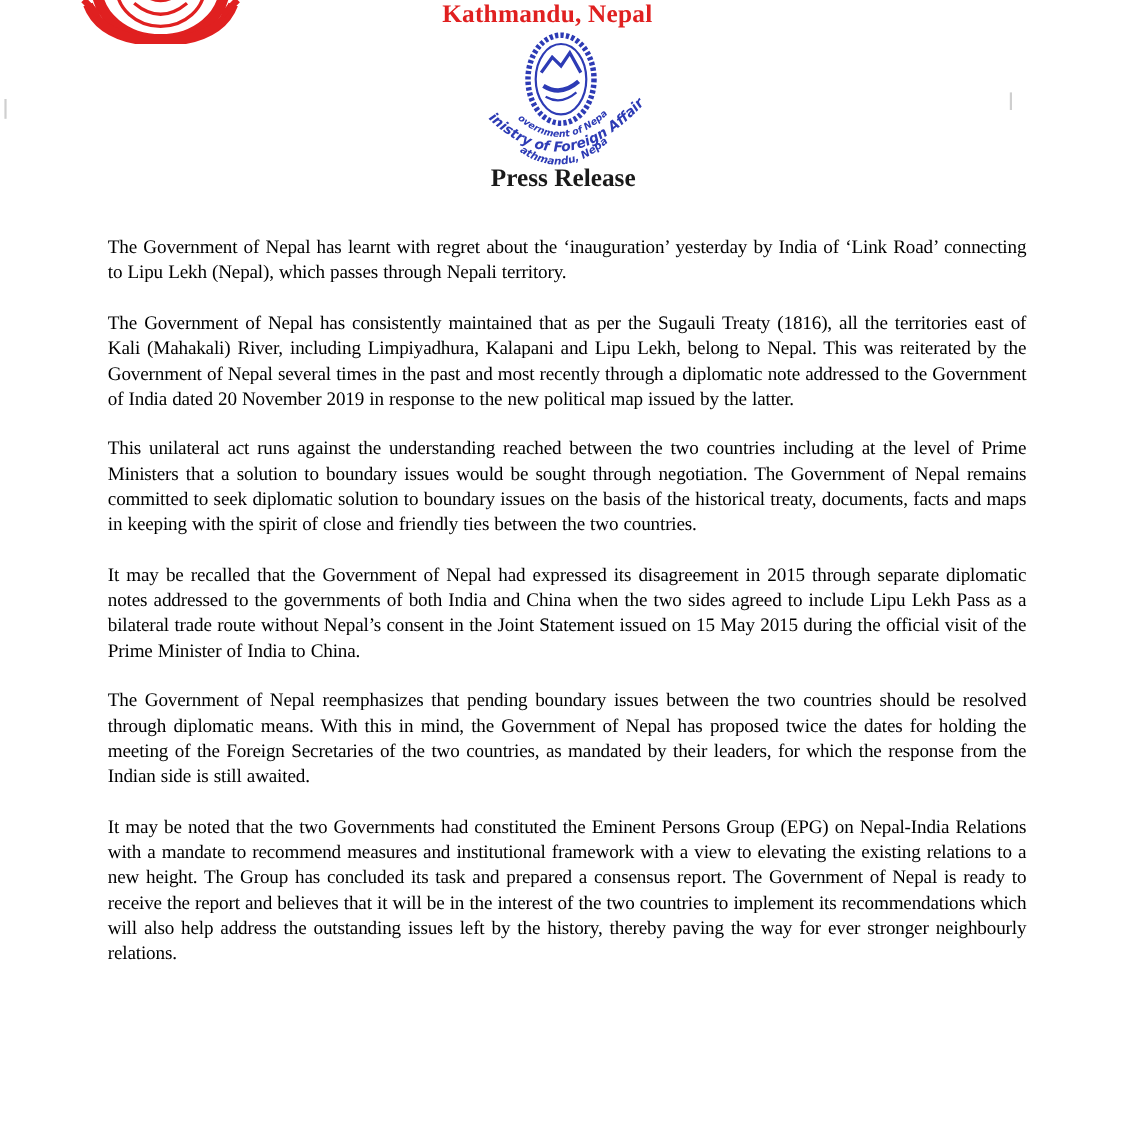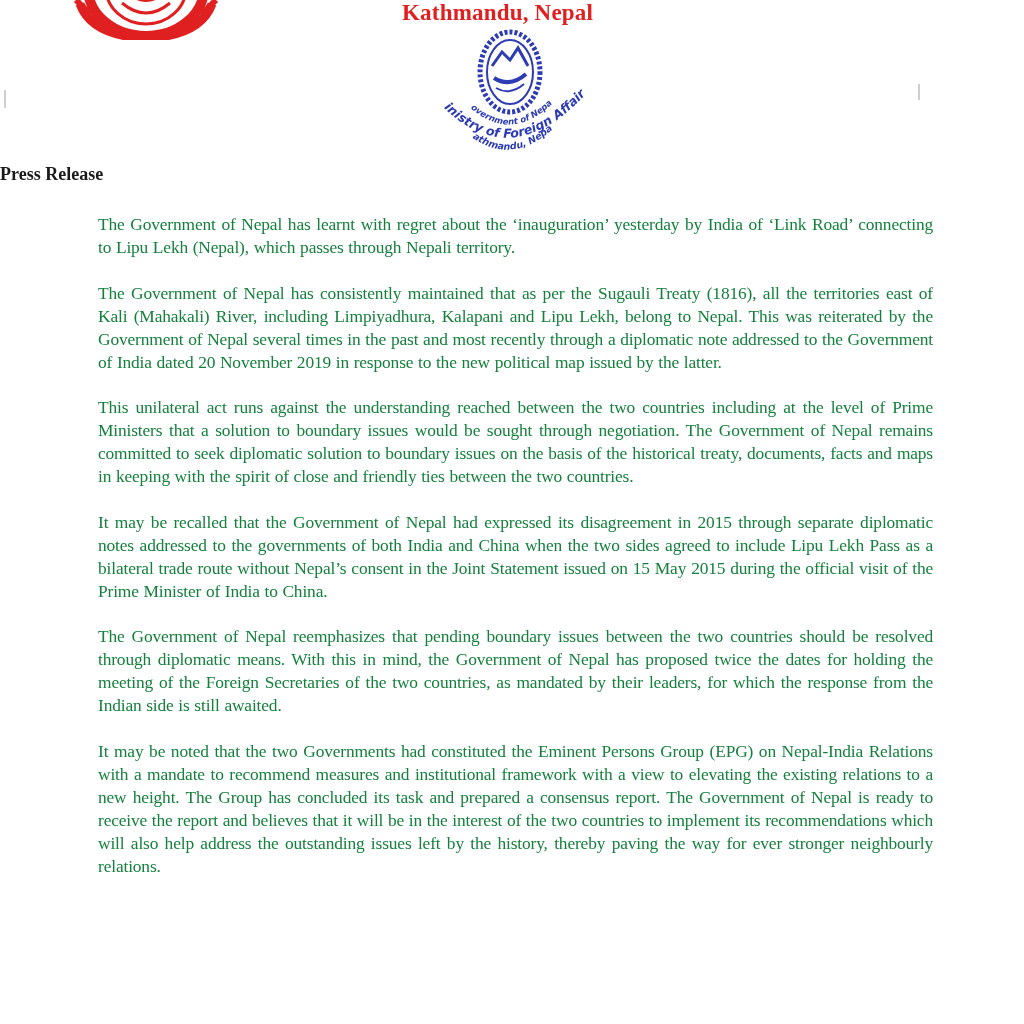--- a/index.html
+++ b/index.html
@@ -18,33 +18,34 @@
     position: absolute; left: 402px; top: 0px;
     font-family: "Liberation Serif", serif;
     font-weight: bold; font-size: 23px;
     color: #e02020; letter-spacing: 0.2px;
   }
   .seal {
     position: absolute; left: 430px; top: 26px;
     width: 166px; height: 136px;
   }
   .title {
-    position: absolute; left: 0; width: 1024px; top: 164px;
+    position: absolute; left: 0; width: 1024px; top: 149px;
+    text-align: center;
     font-family: "Liberation Serif", serif;
-    font-weight: bold; font-size: 18px; color: #1a1a1a;
+    font-weight: bold; font-size: 23px; color: #1a1a1a;
   }
   .body {
     position: absolute; left: 98px; width: 835px; top: 213px;
   }
   .para {
     margin: 0 0 22.5px 0;
     font-size: 17.4px; line-height: 23px;
     text-align: justify;
     text-align-last: left;
-    color: #15803d;
+    color: #000000;
     letter-spacing: -0.15px;
     word-spacing: 0.5px;
     font-family: Liberation Serif, serif;
   }
   .speck { position: absolute; background: #cfcfcf; width: 2px; }
 </style>
 </head>
 <body>
 
 <svg class="emblem-red" viewBox="0 0 148 92">

